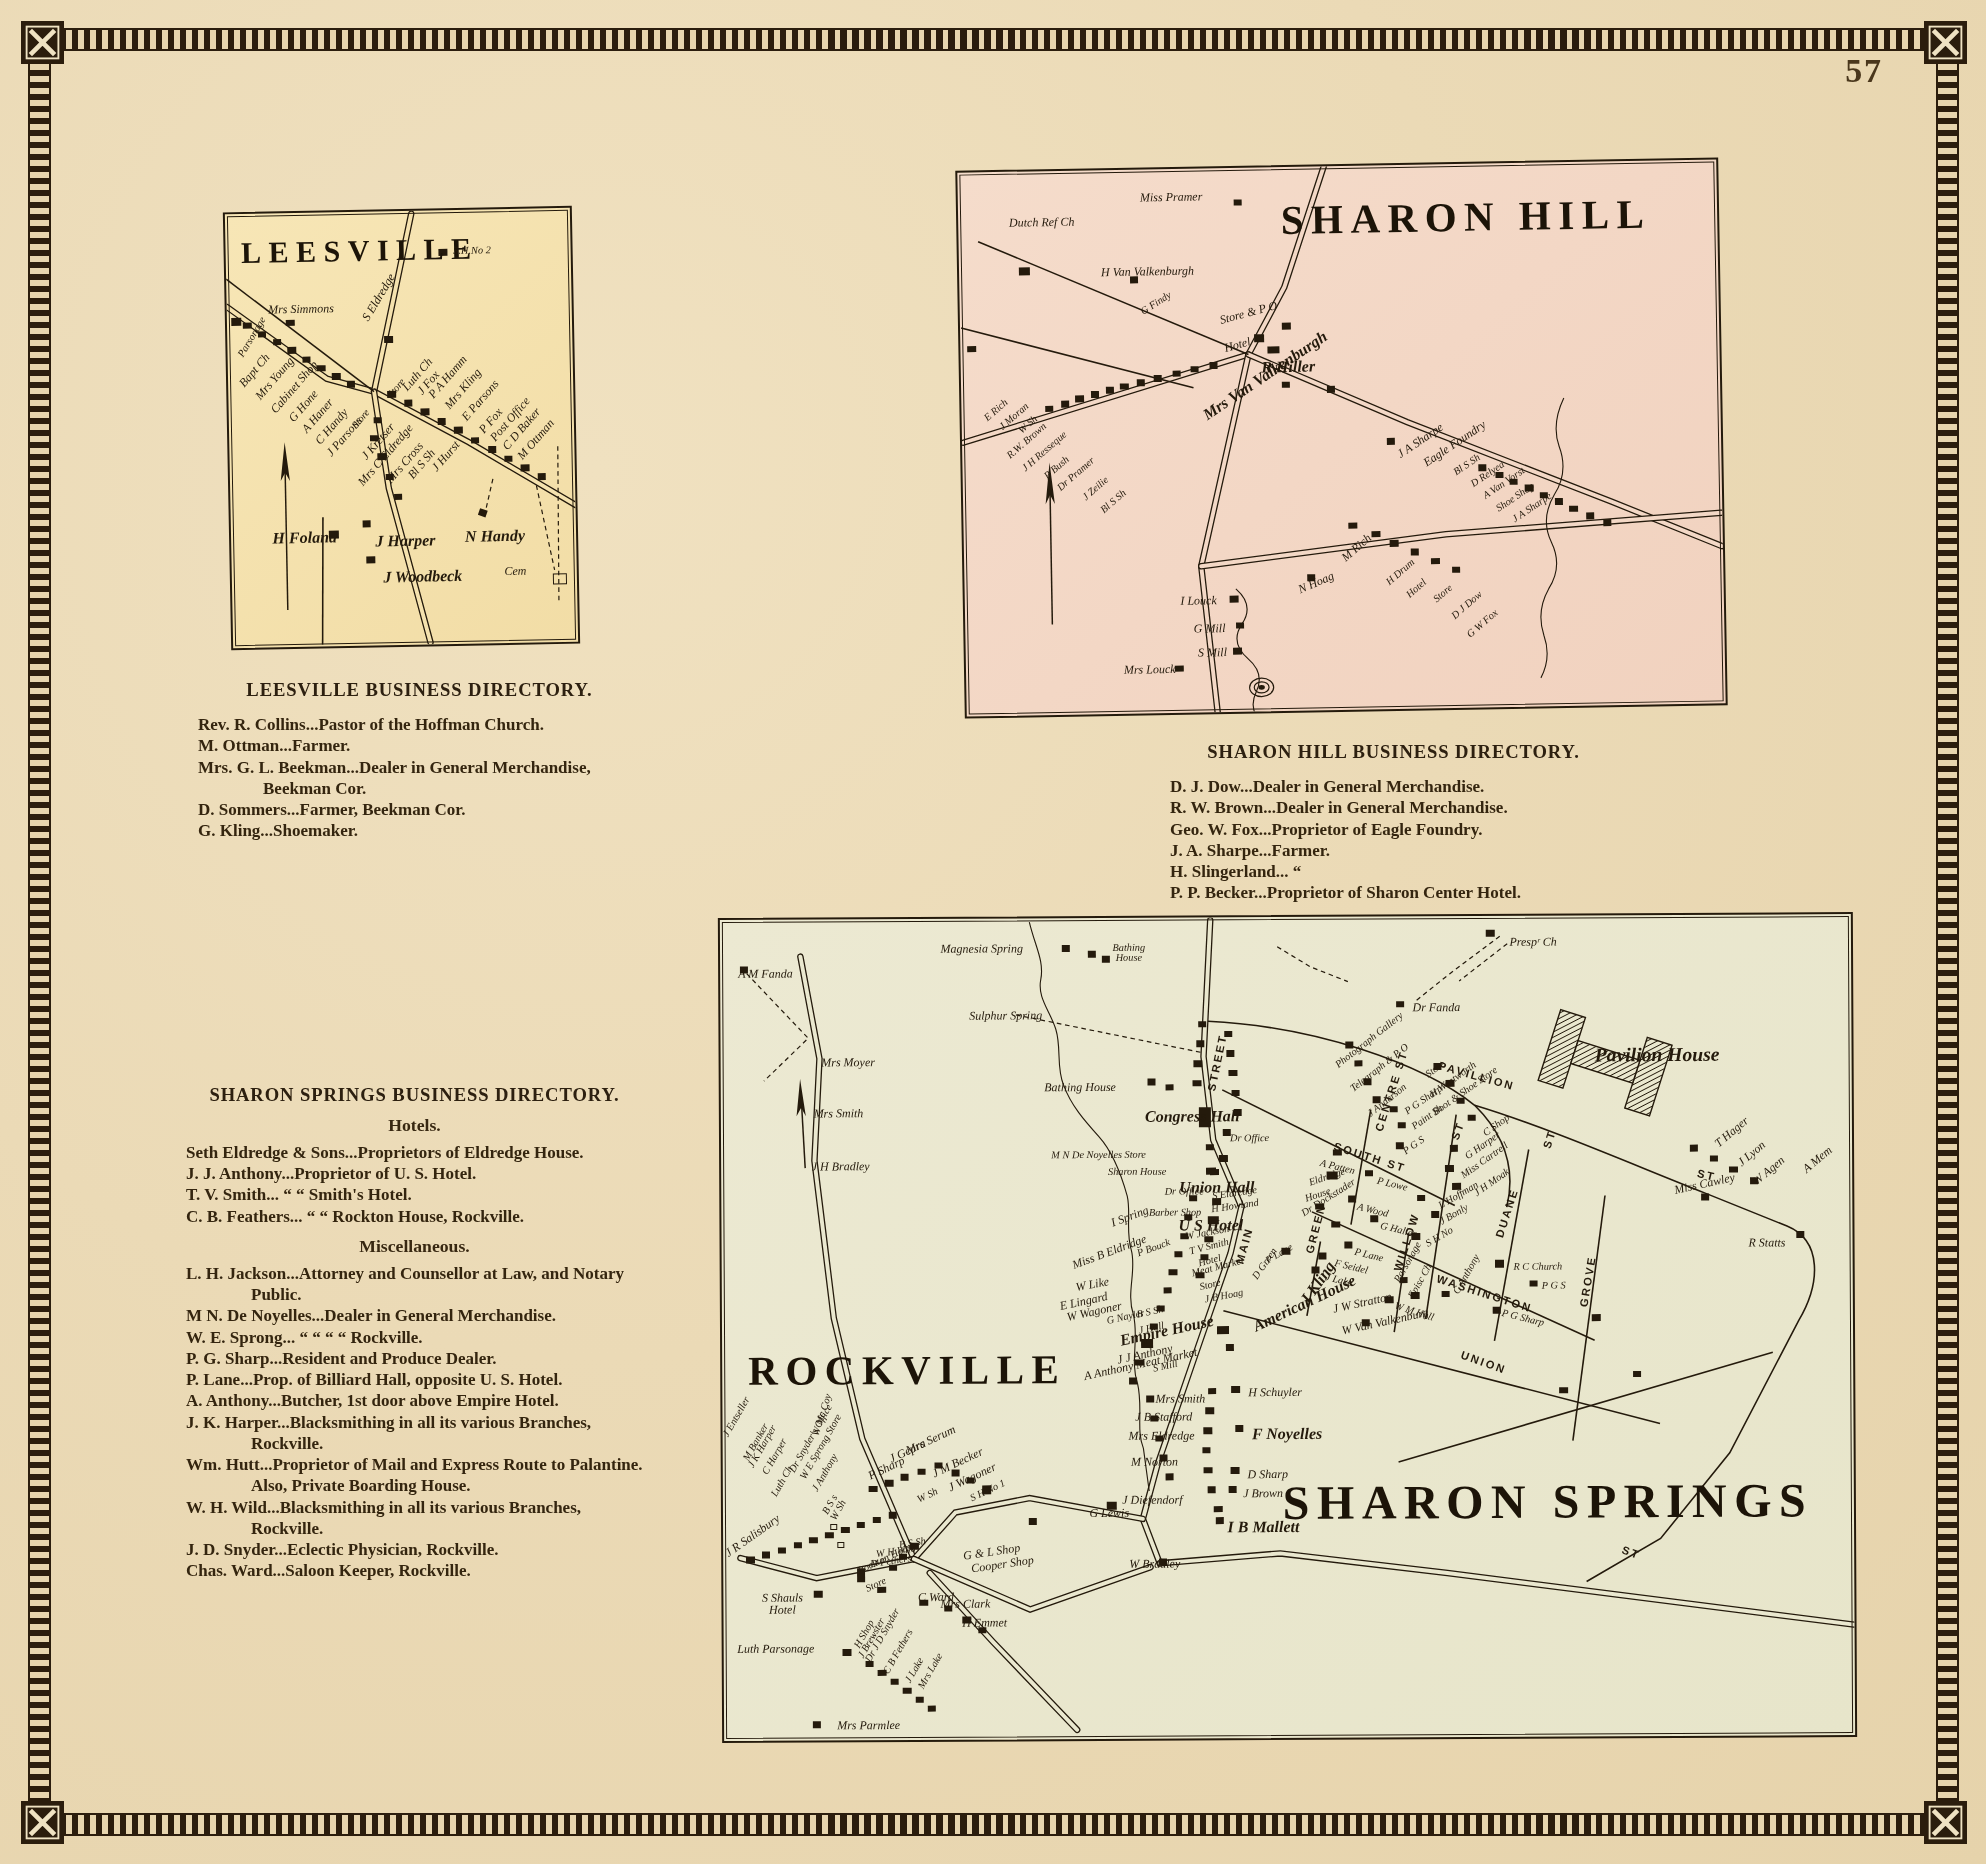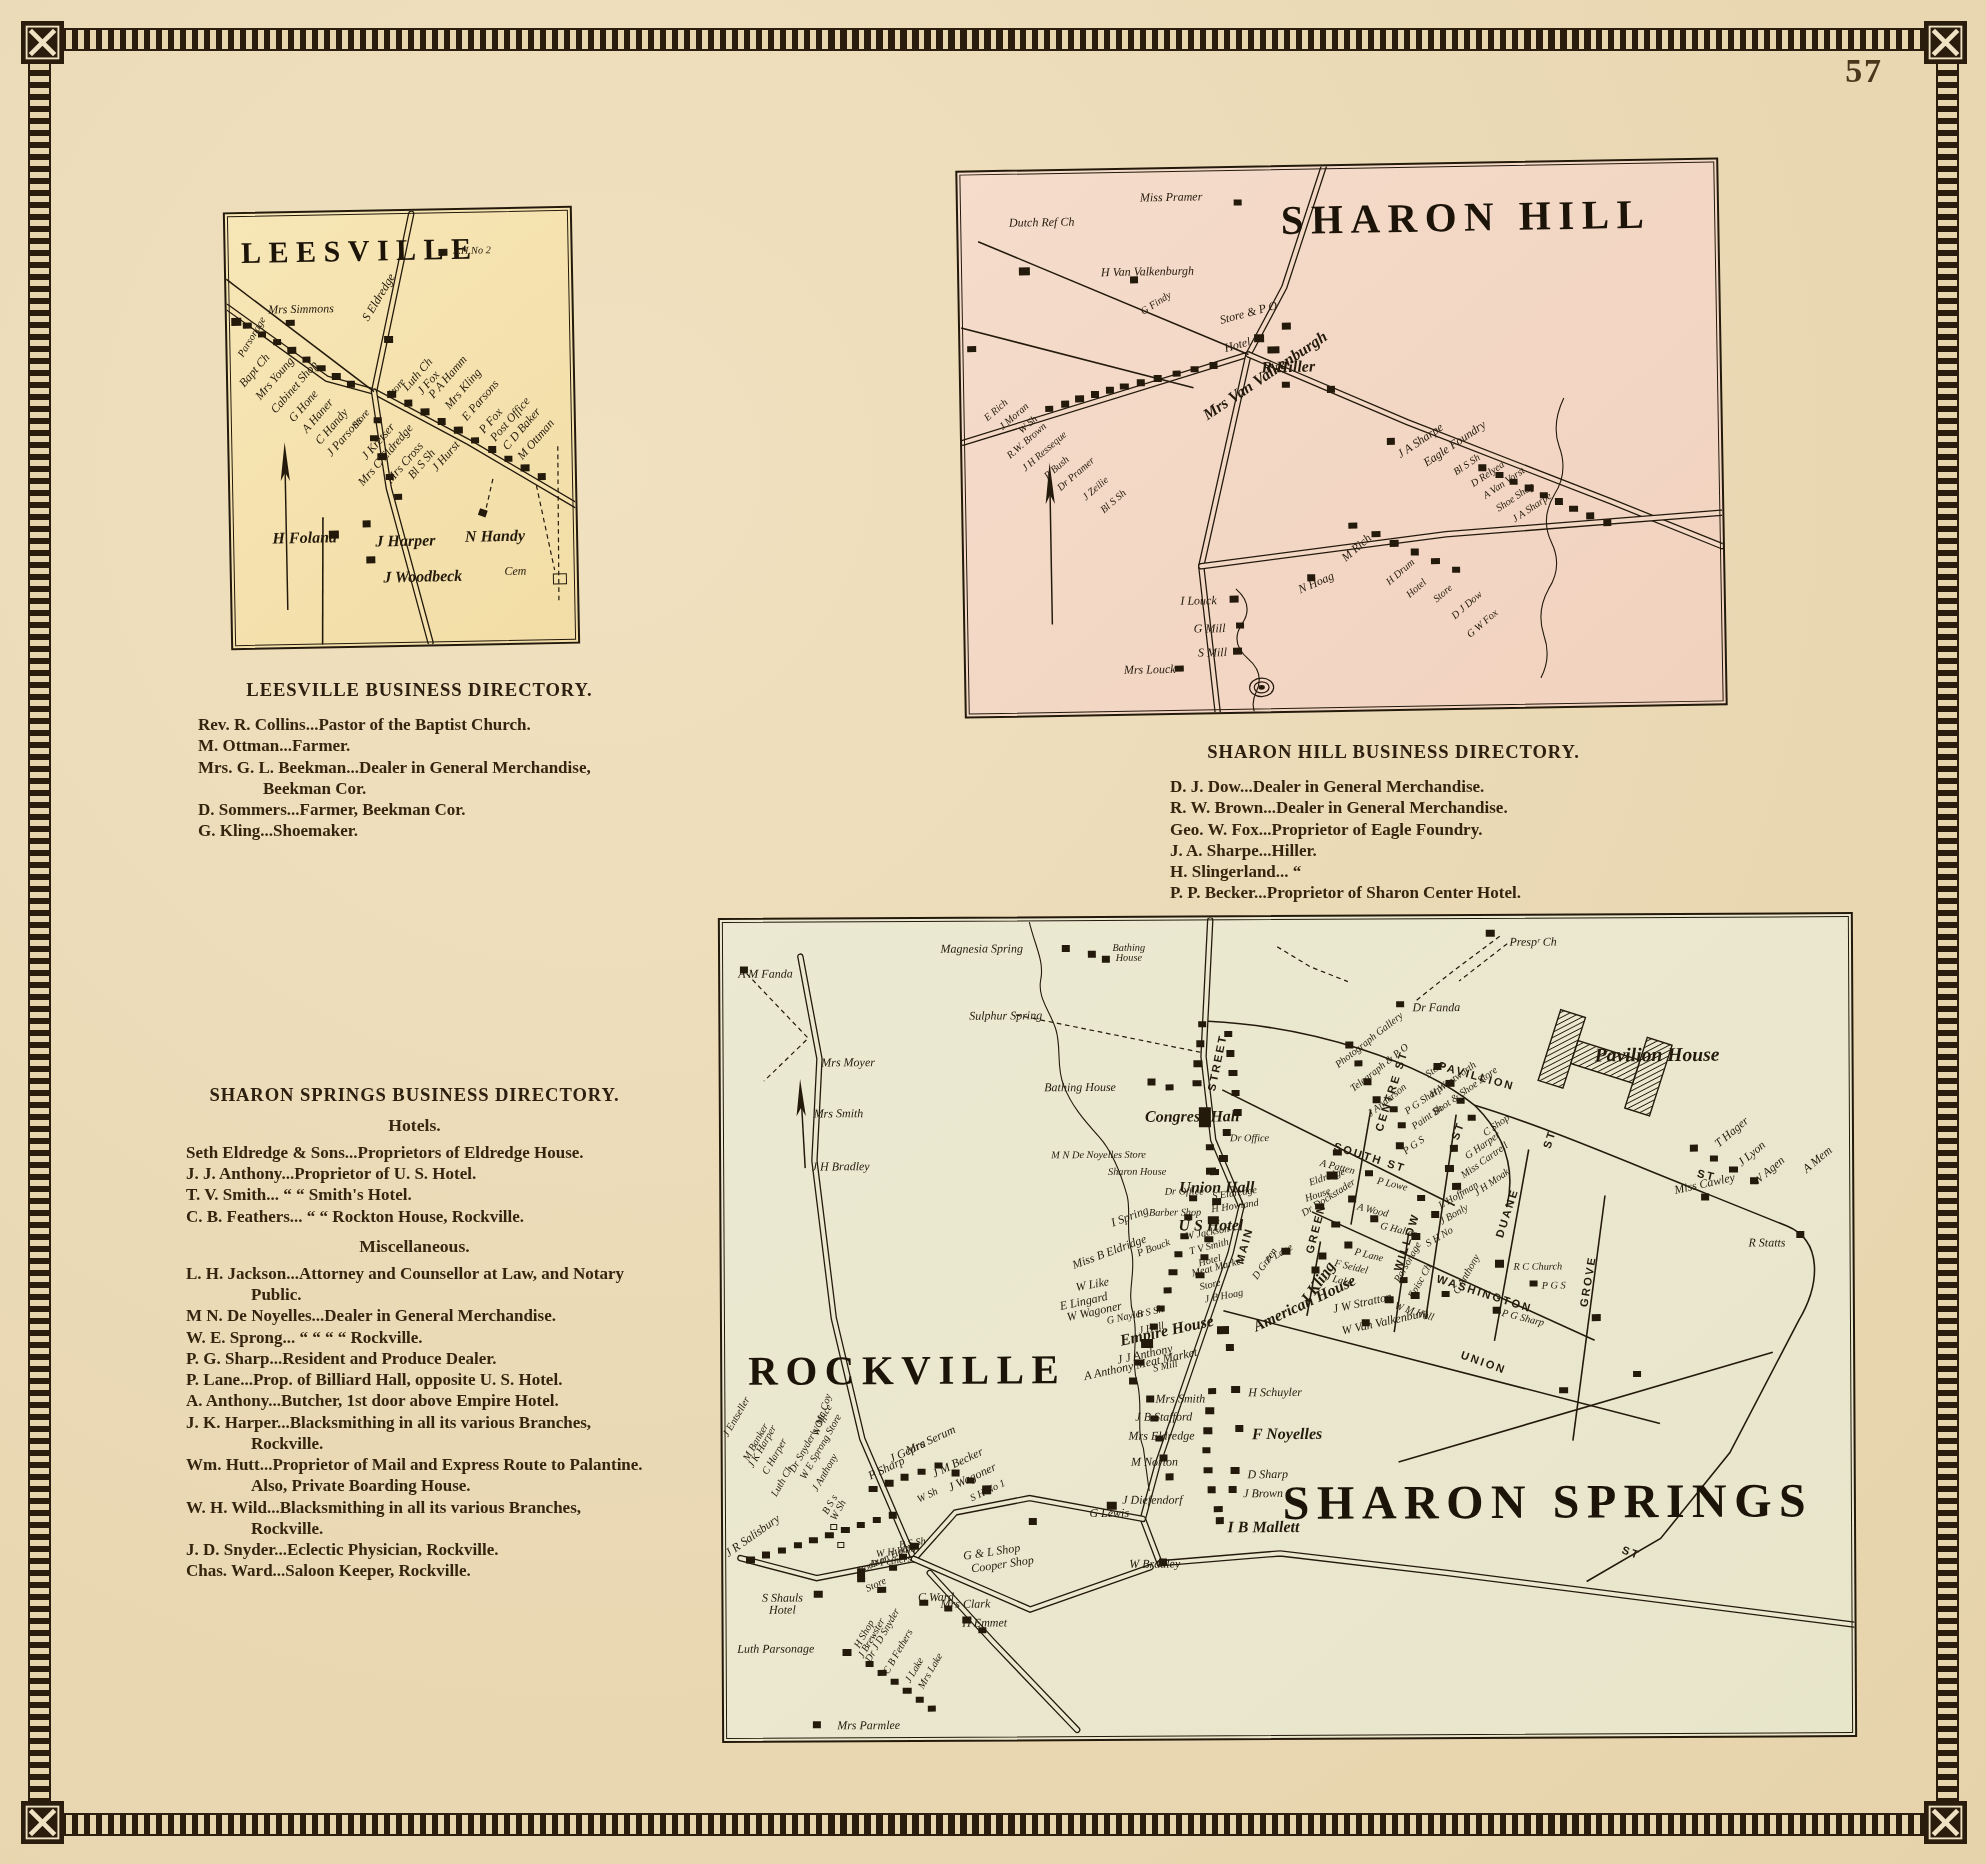--- a/index.html
+++ b/index.html
@@ -269,35 +269,35 @@
     <div class="bld" style="left: 45.7%; top: 75.6%; width: 8.4px; height: 6.5px; transform: translate(-50%, -50%) rotate(0deg);"></div>
     <div class="bld" style="left: 35.5%; top: 79.3%; width: 8.4px; height: 6.5px; transform: translate(-50%, -50%) rotate(0deg);"></div>
     <div class="bld" style="left: 36.2%; top: 84.1%; width: 8.4px; height: 6.5px; transform: translate(-50%, -50%) rotate(0deg);"></div>
     <div class="bld" style="left: 35.8%; top: 88.8%; width: 9.3px; height: 6.5px; transform: translate(-50%, -50%) rotate(0deg);"></div>
     <div class="bld" style="left: 28.1%; top: 91.9%; width: 8.4px; height: 6.5px; transform: translate(-50%, -50%) rotate(0deg);"></div>
   </div>
 
 <div class="dir" style="left:198px;top:679px;width:443px">
   <div class="dir-title">LEESVILLE BUSINESS DIRECTORY.</div>
   <div>
-      <div class="entry">Rev. R. Collins...Pastor of the Baptist Church.</div>
+      <div class="entry">Rev. R. Collins...Pastor of the Hoffman Church.</div>
       <div class="entry">M. Ottman...Farmer.</div>
       <div class="entry">Mrs. G. L. Beekman...Dealer in General Merchandise, Beekman Cor.</div>
       <div class="entry">D. Sommers...Farmer, Beekman Cor.</div>
       <div class="entry">G. Kling...Shoemaker.</div>
     </div>
 </div>
 
 <div class="dir" style="left:1170px;top:741px;width:447px">
   <div class="dir-title">SHARON HILL BUSINESS DIRECTORY.</div>
   <div>
       <div class="entry">D. J. Dow...Dealer in General Merchandise.</div>
       <div class="entry">R. W. Brown...Dealer in General Merchandise.</div>
       <div class="entry">Geo. W. Fox...Proprietor of Eagle Foundry.</div>
-      <div class="entry">J. A. Sharpe...Hiller.</div>
+      <div class="entry">J. A. Sharpe...Farmer.</div>
       <div class="entry">H. Slingerland...    “</div>
       <div class="entry">P. P. Becker...Proprietor of Sharon Center Hotel.</div>
     </div>
 </div>
 
 <div class="dir" style="left:186px;top:1084px;width:457px">
   <div class="dir-title" style="margin-bottom:3.7px">SHARON SPRINGS BUSINESS DIRECTORY.</div>
   <div>
       <div class="dir-sub">Hotels.</div>
       <div class="entry">Seth Eldredge &amp; Sons...Proprietors of Eldredge House.</div>

